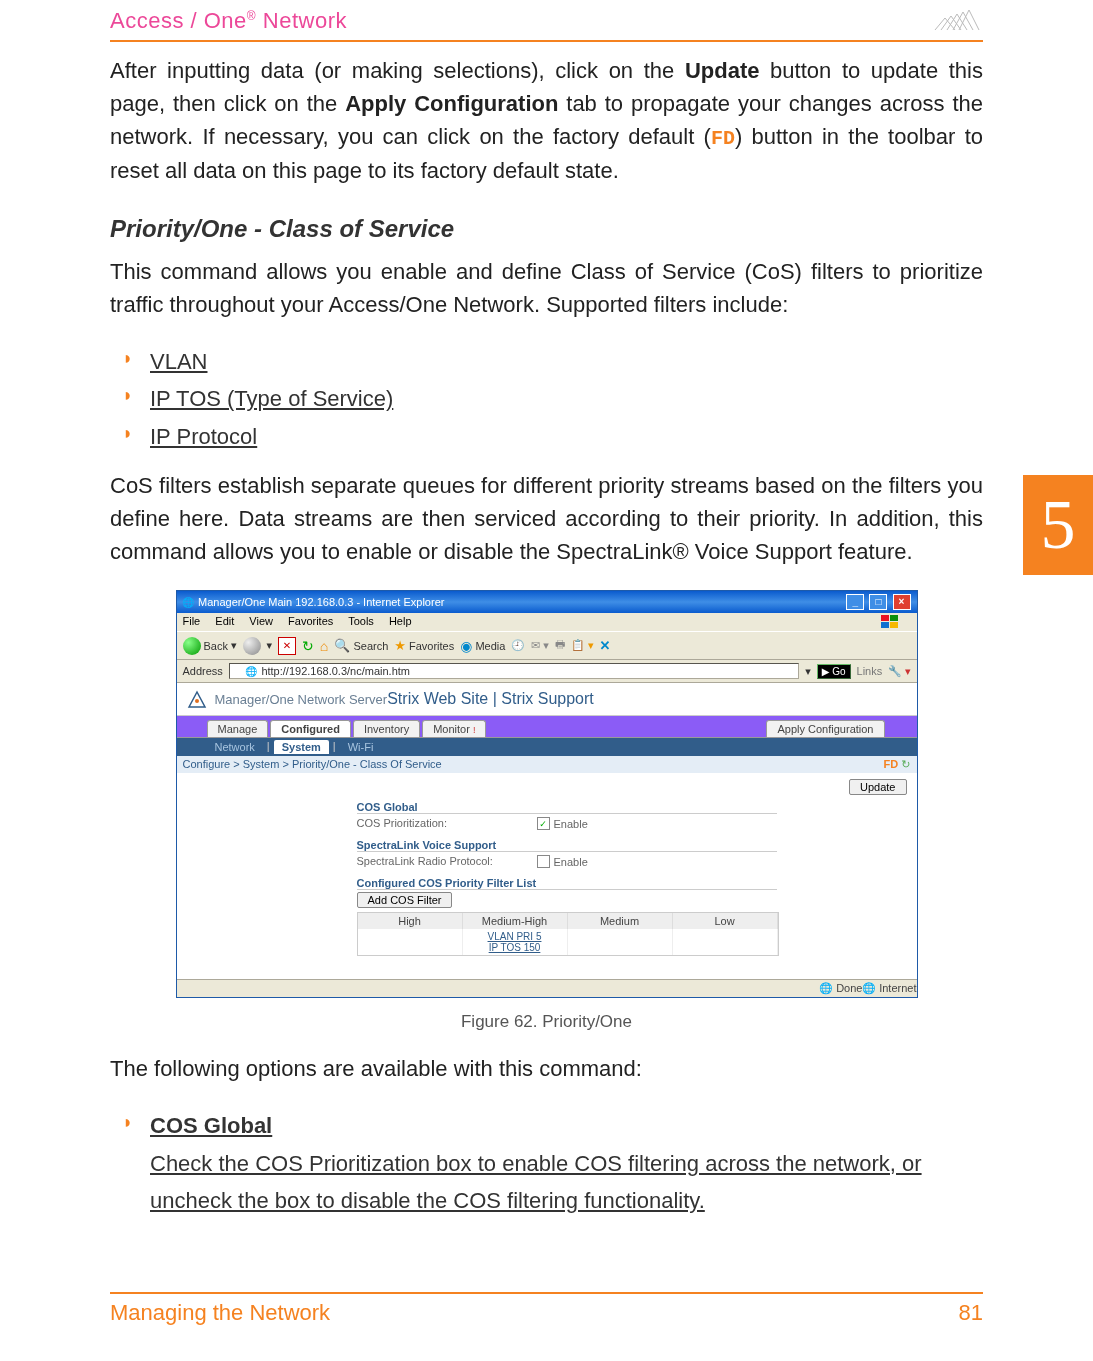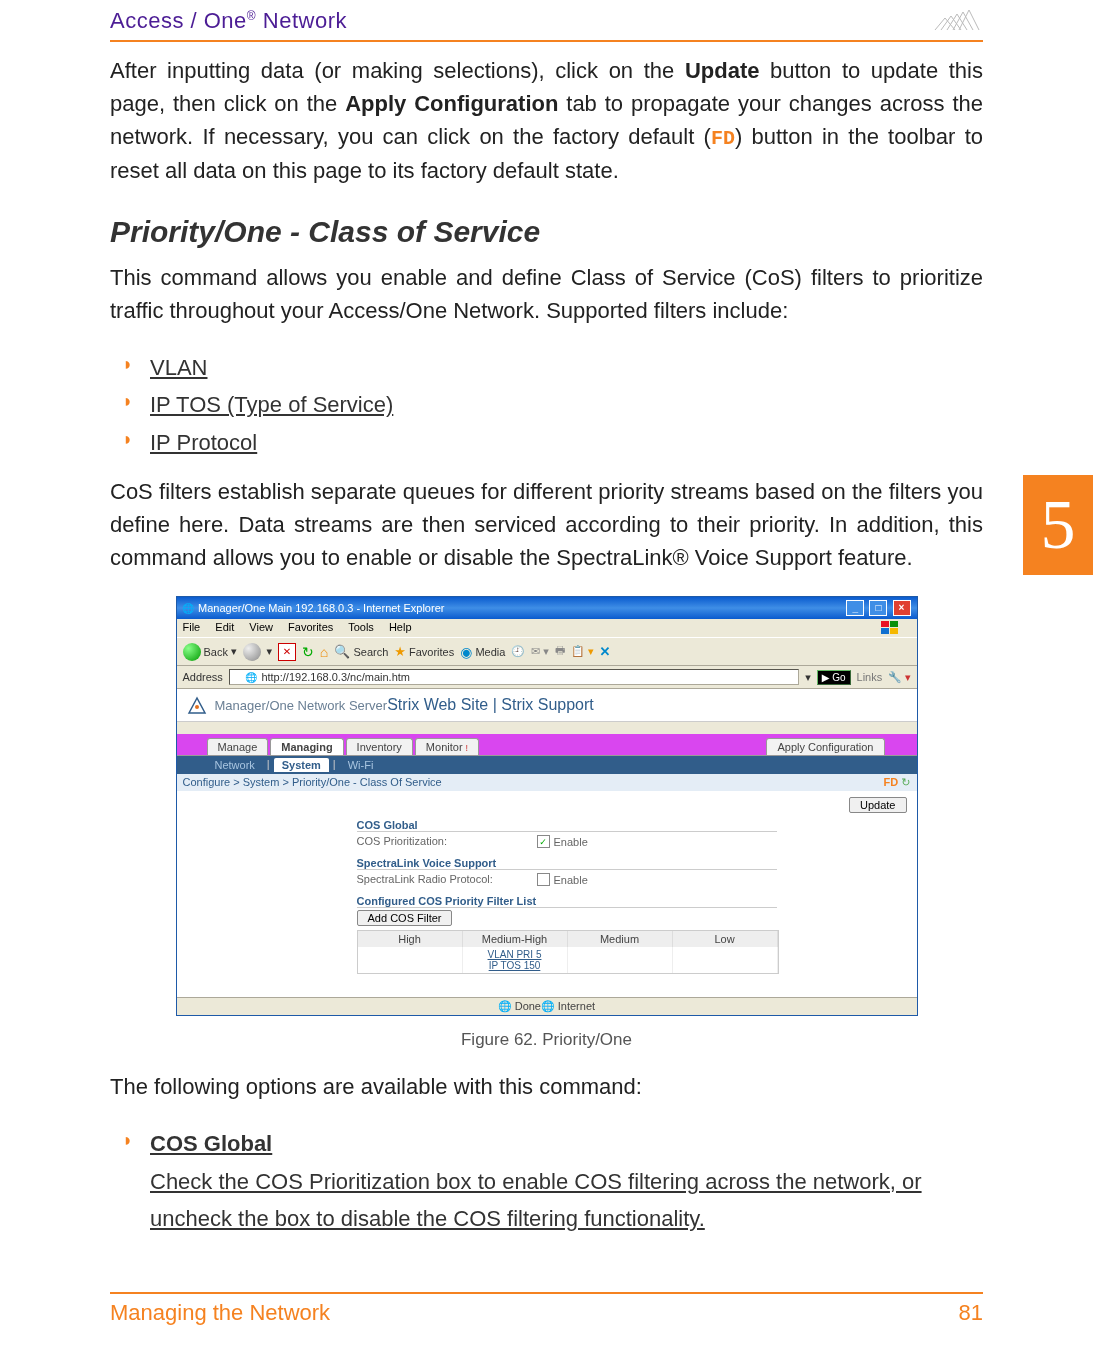--- a/index.html
+++ b/index.html
@@ -18,21 +18,21 @@
     }
     .header {
       display: flex;
       justify-content: space-between;
       align-items: flex-start;
       padding-top: 8px;
       border-bottom: 2px solid #F58220;
       padding-bottom: 4px;
     }
     .header-title {
-      color: #4c1d95;
+      color: #ec4899;
       font-size: 22px;
       letter-spacing: 0.5px;
     }
     .header-title sup {
       font-size: 12px;
       vertical-align: super;
     }
     .header-icon {
       color: #999;
     }
@@ -49,21 +49,21 @@
     .fd {
       color: #F58220;
       font-family: "Courier New", monospace;
       font-weight: bold;
       font-size: 20px;
     }
     h3.section {
       color: #333;
       font-style: italic;
       font-weight: bold;
-      font-size: 30px;
+      font-size: 24px;
       margin-top: 28px;
       margin-bottom: 2px;
     }
     .bullet-list {
       list-style: none;
       padding-left: 40px;
       margin: 14px 0;
       text-decoration: underline;
     }
     .bullet-list li {
@@ -192,26 +192,25 @@
       color: #6a7f94;
       font-size: 13px;
       border-bottom: 1px solid #ccc;
     }
     .mo-header-left { display: flex; align-items: center; gap: 8px; }
     .mo-logo {
       width: 20px; height: 20px;
     }
     .mo-header-right { color: #315d8a; font-size: 16px; }
     .mo-tabs {
-      background: #d946ef;
+      background: #8b5cf6;
       padding: 4px 30px 0 30px;
       display: flex;
       justify-content: space-between;
       border-bottom: 1px solid #999;
-      margin-top: 12px;
     }
     .mo-tabs-left, .mo-tabs-right { display: flex; }
     .mo-tab {
       border: 1px solid #999;
       border-bottom: none;
       padding: 2px 10px;
       font-size: 11px;
       background: #f2f2f2;
       margin-right: 2px;
       border-radius: 3px 3px 0 0;
@@ -311,23 +310,23 @@
     }
     .mo-filter-body a {
       color: #315d8a;
       text-decoration: underline;
       display: block;
       font-size: 10px;
     }
     .ie-status {
       background: #ece9d8;
       border-top: 1px solid #aca899;
-      padding: 2px 6px;
-      display: flex;
-      justify-content: center;
+      padding: 2px 0;
+      display: flex;
+      justify-content: flex-end;
       font-size: 11px;
       color: #444;
     }
     .caption {
       text-align: center;
       font-family: Arial, sans-serif;
       font-size: 17px;
       color: #555;
       margin: 14px 0 20px 0;
     }
@@ -454,21 +453,21 @@
             <path d="M2 18 L10 3 L18 18 Z" fill="none" stroke="#315d8a" stroke-width="1.5"></path>
             <circle cx="10" cy="12" r="2" fill="#e07020"></circle>
           </svg>
         <span>Manager/One Network Server</span>
       </div>
       <div class="mo-header-right">Strix Web Site  |  Strix Support</div>
     </div>
     <div class="mo-tabs">
       <div class="mo-tabs-left">
         <div class="mo-tab">Manage</div>
-        <div class="mo-tab active">Managing</div>
+        <div class="mo-tab active">Configured</div>
         <div class="mo-tab">Inventory</div>
         <div class="mo-tab"><span>Monitor</span> <span style="color:#c33;font-size:9px">!</span></div>
       </div>
       <div class="mo-tabs-right">
         <div class="mo-tab">Apply Configuration</div>
       </div>
     </div>
     <div class="mo-subtabs">
       <span class="mo-subtab">Network</span>
       <span style="color:#ccc">|</span>

